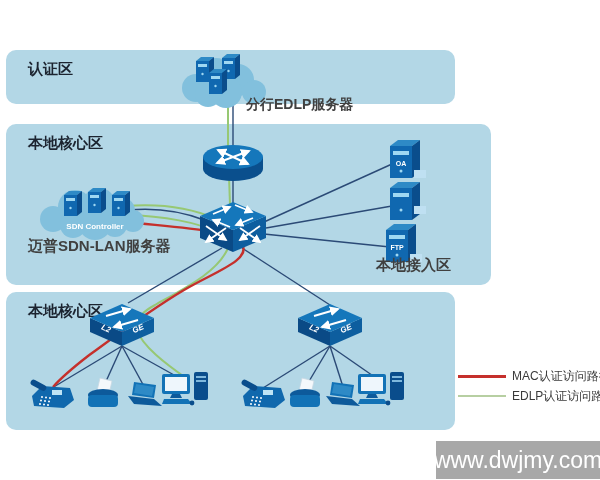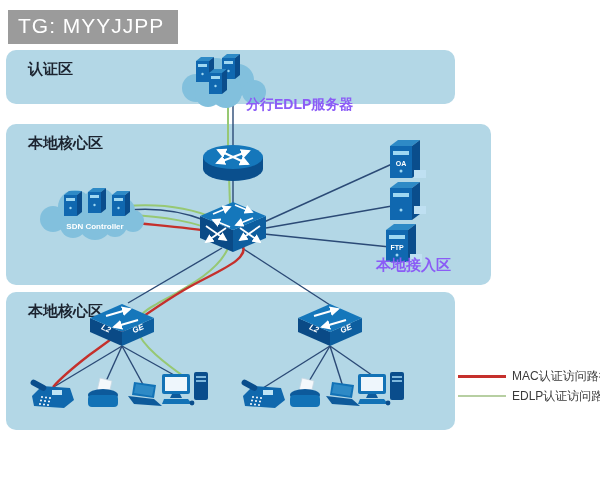--- a/index.html
+++ b/index.html
@@ -10,41 +10,40 @@
          font-size:21px;letter-spacing:1px;padding:4px 14px 6px 10px;}
   .watermark{position:absolute;left:436px;top:441px;width:164px;height:38px;background:#a8a8a8;
              color:#ffffff;font-size:23px;display:flex;align-items:center;justify-content:center;}
 
   .zone{position:absolute;left:6px;width:449px;background:#b3d7e6;border-radius:10px;}
   .zone1{top:50px;height:54px;text-decoration:underline;}
   .zone2{top:124px;height:161px;padding-left:36px;}
   .zone3{top:292px;height:138px;}
   .zone-label{position:absolute;left:22px;top:10px;font-size:15px;font-weight:bold;color:#1c2430;}
 
-  .lbl{position:absolute;color:#8b5cf6;font-weight:bold;}
+  .lbl{position:absolute;color:#404040;font-weight:bold;}
   .edlp-label{left:246px;top:96px;font-size:14px;}
   .sdn-label{left:28px;top:237px;font-size:15px;}
   .biz-label{left:376px;top:256px;font-size:15px;}
   .caption{left:60px;top:407px;width:390px;text-align:center;font-size:14px;}
 
   .diagram-svg{position:absolute;left:0;top:0;}
 
   .legend{position:absolute;left:458px;top:366px;}
   .legend-row{display:flex;align-items:center;height:20px;}
   .legend-swatch{width:48px;height:3px;margin-right:6px;}
   .legend-swatch.mac{background:#c5302c;height:3px;}
   .legend-swatch.edlp{background:#b7cfa2;height:2px;}
   .legend-text{font-size:12px;color:#3a3a3a;white-space:nowrap;}
 </style>
 </head>
 <body>
 
 <div class="stage">
 
-  <div class="badge">TG: MYYJJPP</div>
 
   <div class="zone zone1">
     <span class="zone-label">认证区</span>
   </div>
   <div class="zone zone2">
     <span class="zone-label">本地核心区</span>
   </div>
   <div class="zone zone3">
     <span class="zone-label">本地核心区</span>
   </div>
@@ -303,26 +302,28 @@
         <rect x="34" y="8" width="10" height="2" fill="#7fb8dd"></rect>
       <rect x="0" y="2" width="28" height="20" rx="2" fill="#1272b6"></rect>
       <rect x="3" y="5" width="22" height="14" fill="#eef6fc"></rect>
       <polygon points="10,22 18,22 20,26 8,26" fill="#0d5a9b"></polygon>
       <polygon points="2,27 26,27 30,32 0,32" fill="#1272b6"></polygon>
       <circle cx="30" cy="31" r="2.4" fill="#0a4d8c"></circle>
     </g>
   </svg>
 
   <div class="lbl edlp-label">分行EDLP服务器</div>
+  <div class="lbl sdn-label">迈普SDN-LAN服务器</div>
   <div class="lbl biz-label">本地接入区</div>
 
   <div class="legend">
     <div class="legend-row">
       <div class="legend-swatch mac"></div>
       <span class="legend-text">MAC认证访问路径</span>
     </div>
     <div class="legend-row">
       <div class="legend-swatch edlp"></div>
       <span class="legend-text">EDLP认证访问路径</span>
     </div>
   </div>
 
+  <div class="watermark">www.dwjmy.com</div>
 </div>
 
 </body></html>

